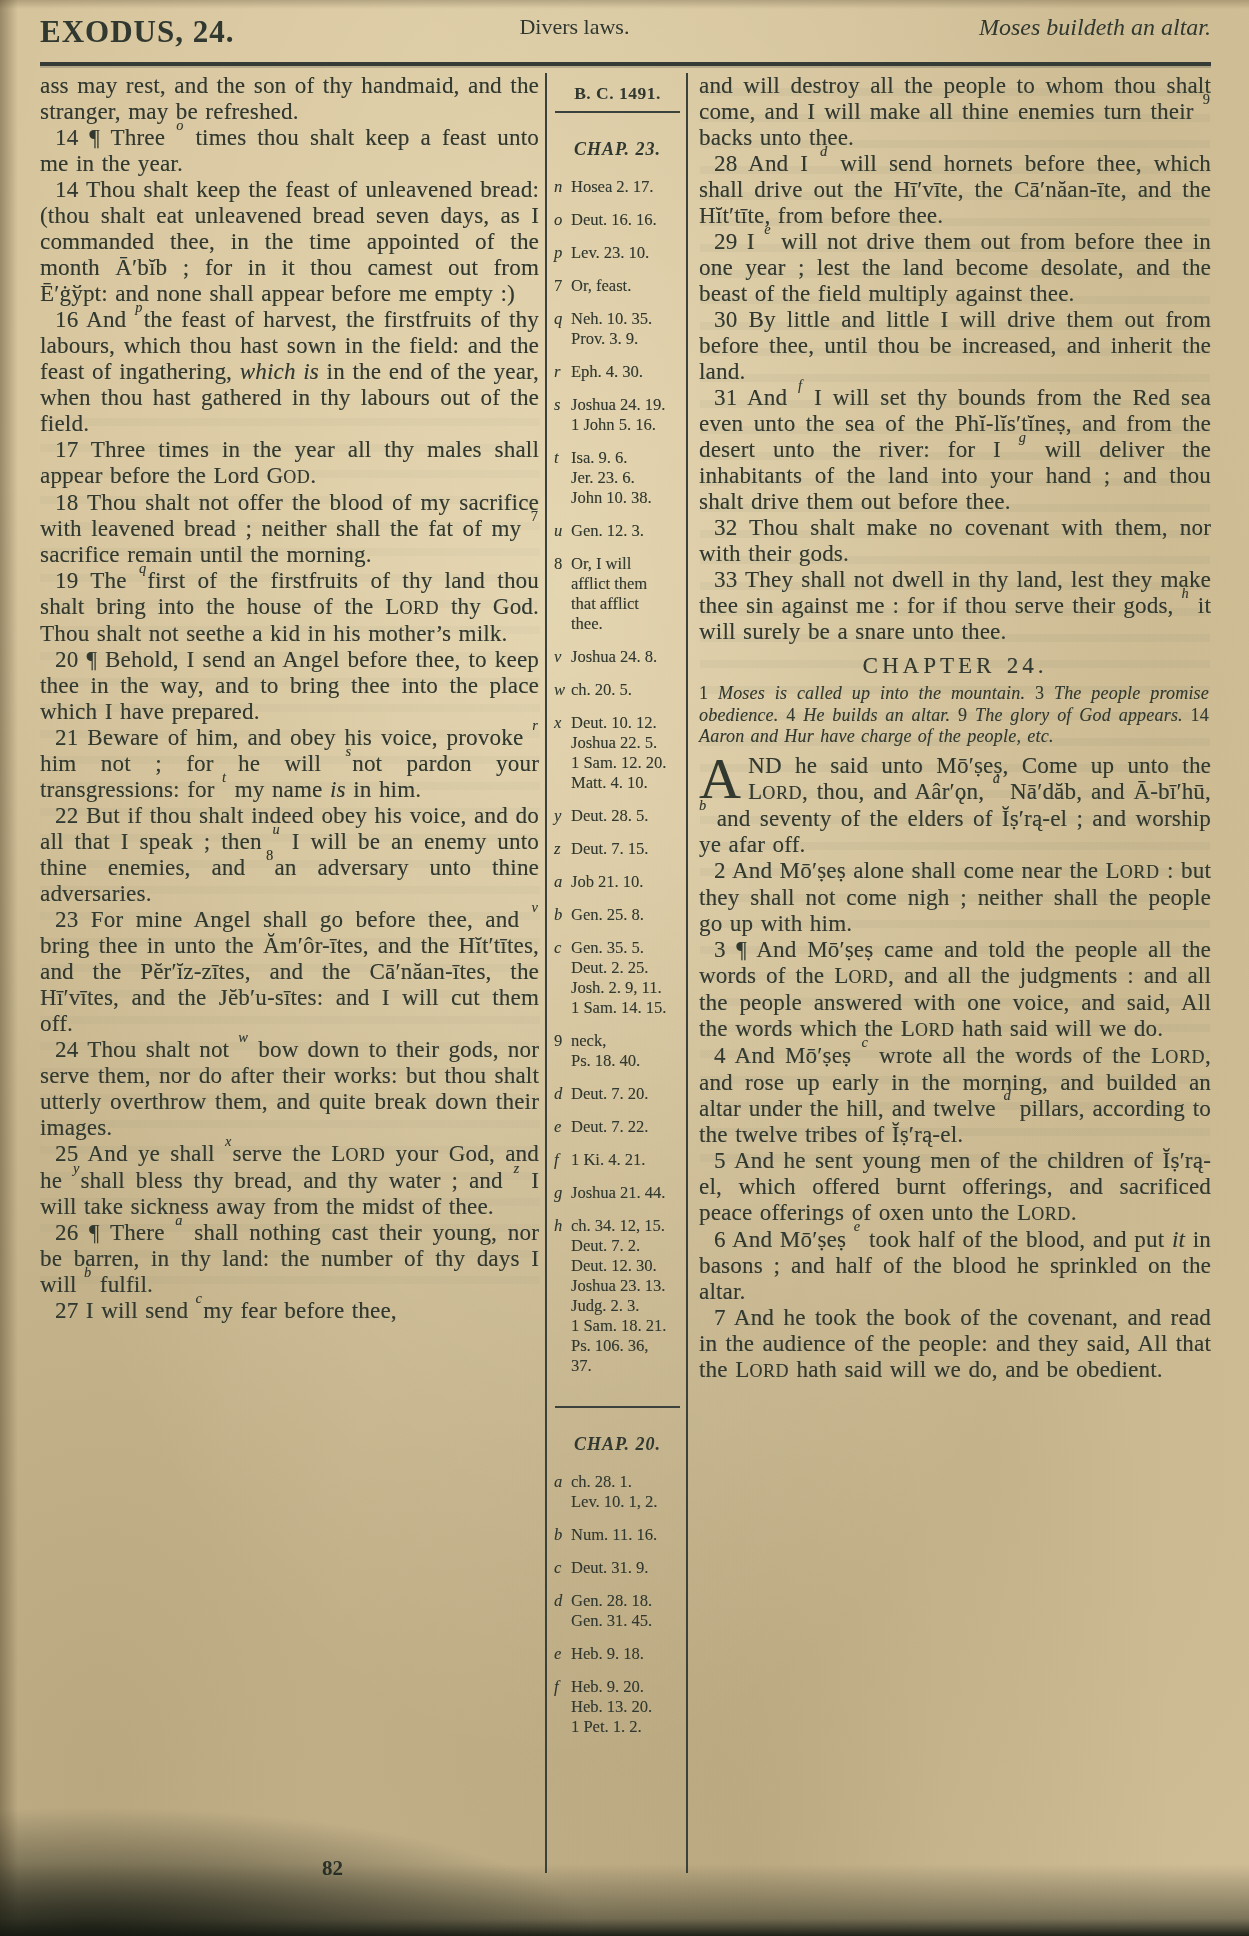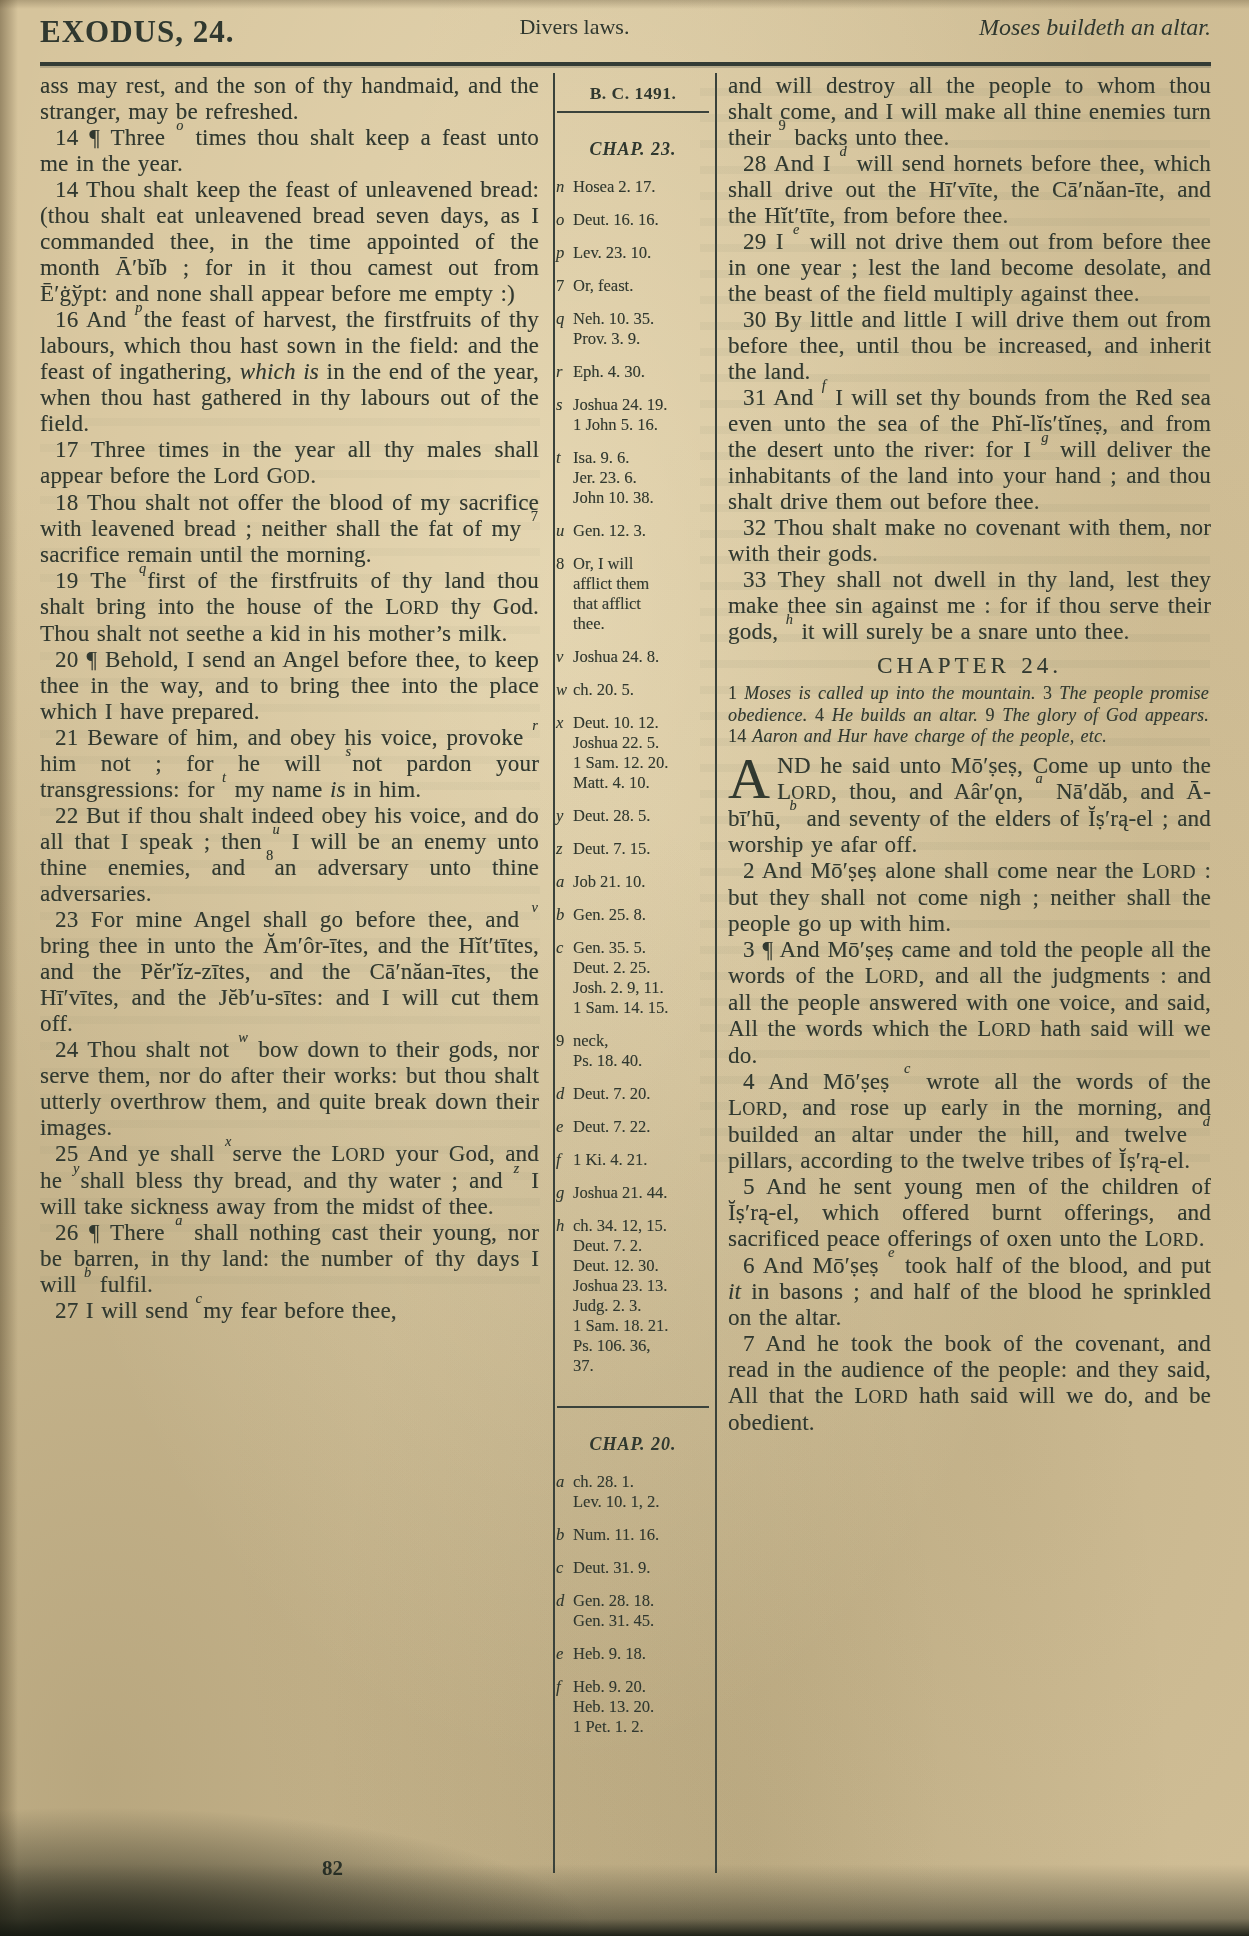--- a/index.html
+++ b/index.html
@@ -21,21 +21,21 @@
   .inner{position:absolute;left:40px;top:14px;width:1171px;}
   
   .hdr{display:flex;align-items:flex-start;height:44px;}
   .hdr .book{font-weight:bold;font-size:31px;letter-spacing:1px;}
   .hdr .run1{margin-left:285px;font-size:22px;}
   .hdr .run2{margin-left:auto;font-style:italic;font-size:24px;}
   .hdr-rule{height:4px;background:#343c35;margin-top:4px;box-shadow:0 2px 0 rgba(52,60,53,0.22);}
   
   .cols{display:flex;margin-top:7px;height:1800px;overflow:hidden;}
   .colL{width:505px;padding-right:6px;box-sizing:border-box;}
-  .colC{width:164px;box-sizing:border-box;border-left:2px solid #3a423b;border-right:2px solid #3a423b;padding:4px 5px 0 1px;font-size:16.5px;line-height:20px;margin-left:8px;}
+  .colC{width:143px;box-sizing:border-box;border-left:2px solid #3a423b;border-right:2px solid #3a423b;padding:4px 5px 0 7px;font-size:16.5px;line-height:20px;}
   .colR{flex:1;padding-left:11px;box-sizing:border-box;}
   .body-text{font-size:23px;line-height:26px;text-align:justify;letter-spacing:0.2px;word-spacing:1.5px;text-shadow:0.3px 0.3px 0 rgba(45,52,47,0.35);}
   p.verse{margin:0;text-indent:15px;}
   p.verse.noindent{text-indent:0;}
   sup.r{font-size:0.62em;font-style:italic;line-height:0;position:relative;top:-0.45em;margin-right:1px;}
   sup.r.num{font-style:normal;}
   .scx{font-size:0.78em;letter-spacing:0.6px;}
   .dc{float:left;font-size:58px;line-height:46px;padding:3px 7px 0 0;}
   
   .bc{font-weight:bold;text-align:center;font-size:17.5px;letter-spacing:0.5px;margin:6px 0 8px;}

